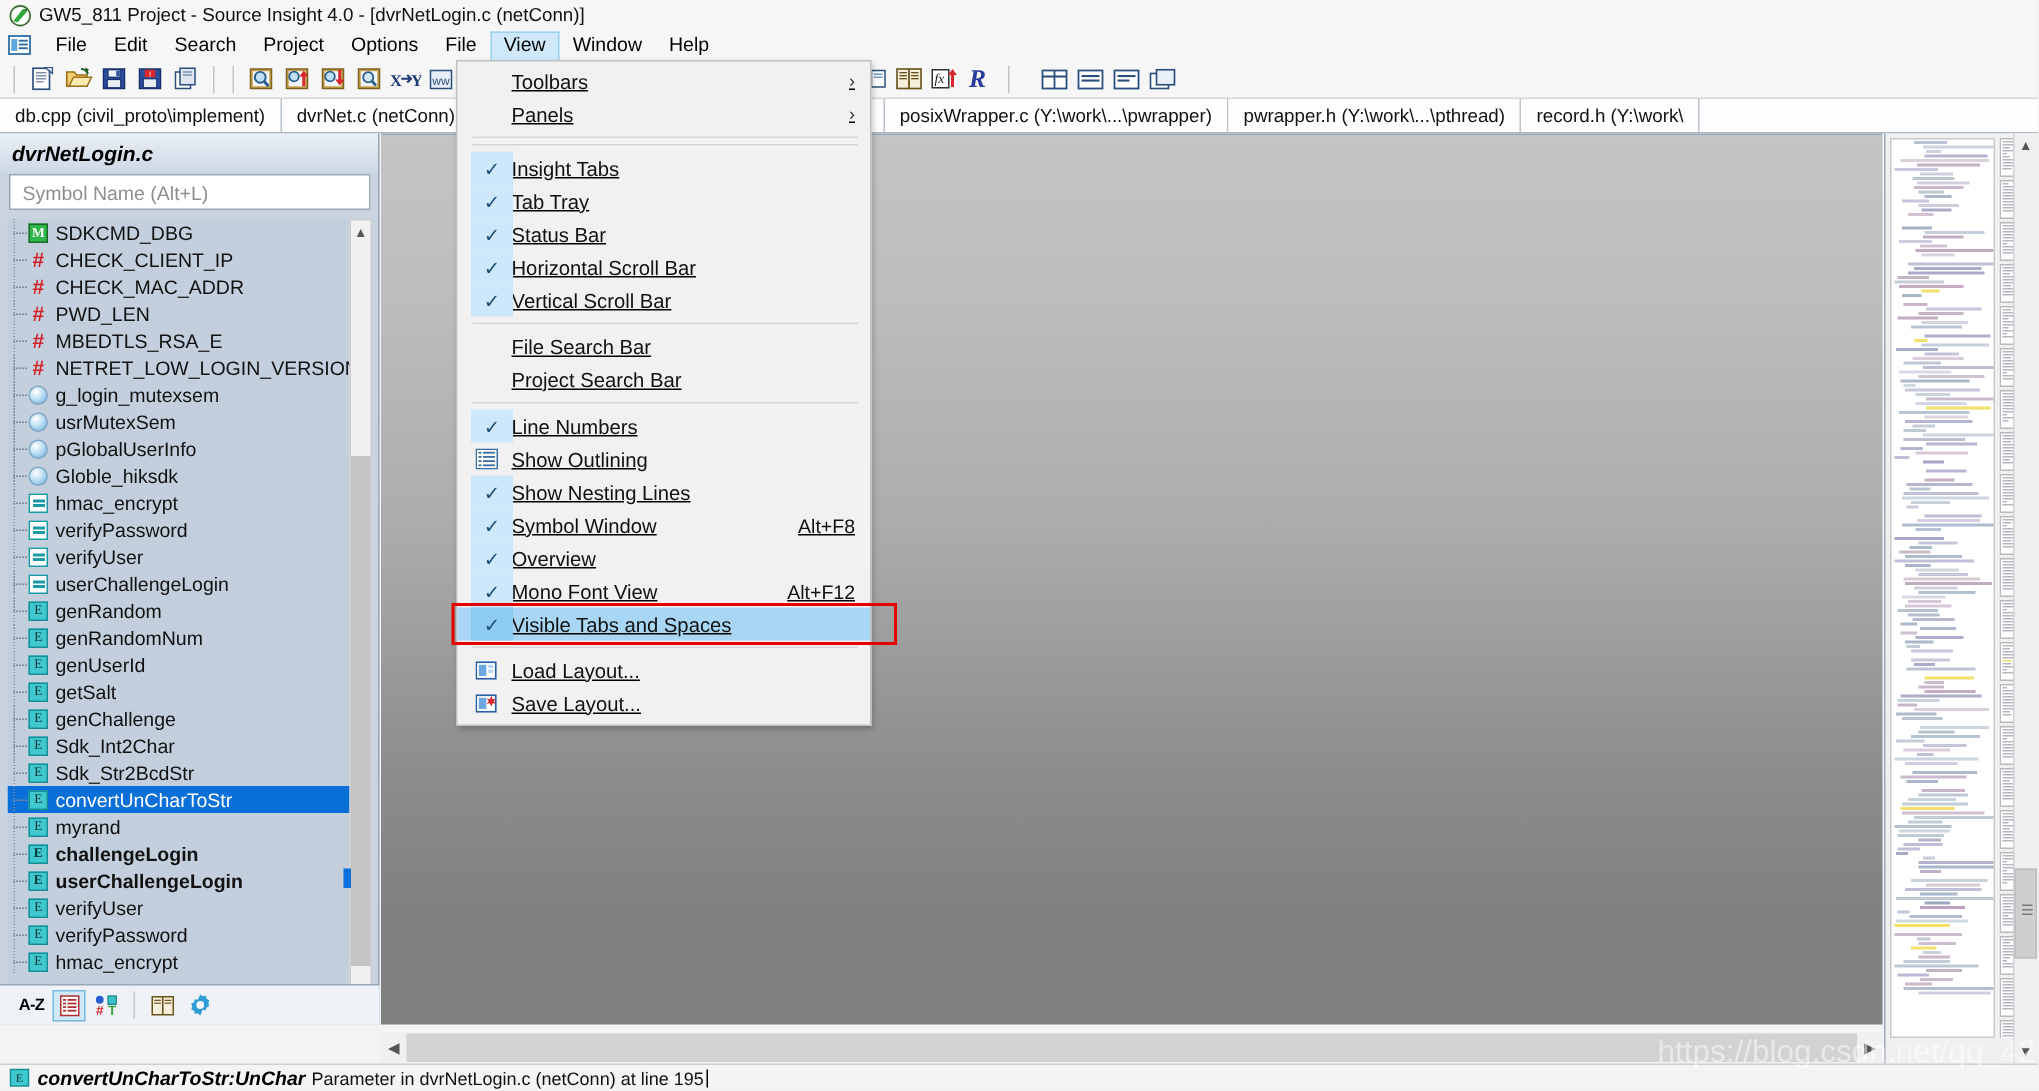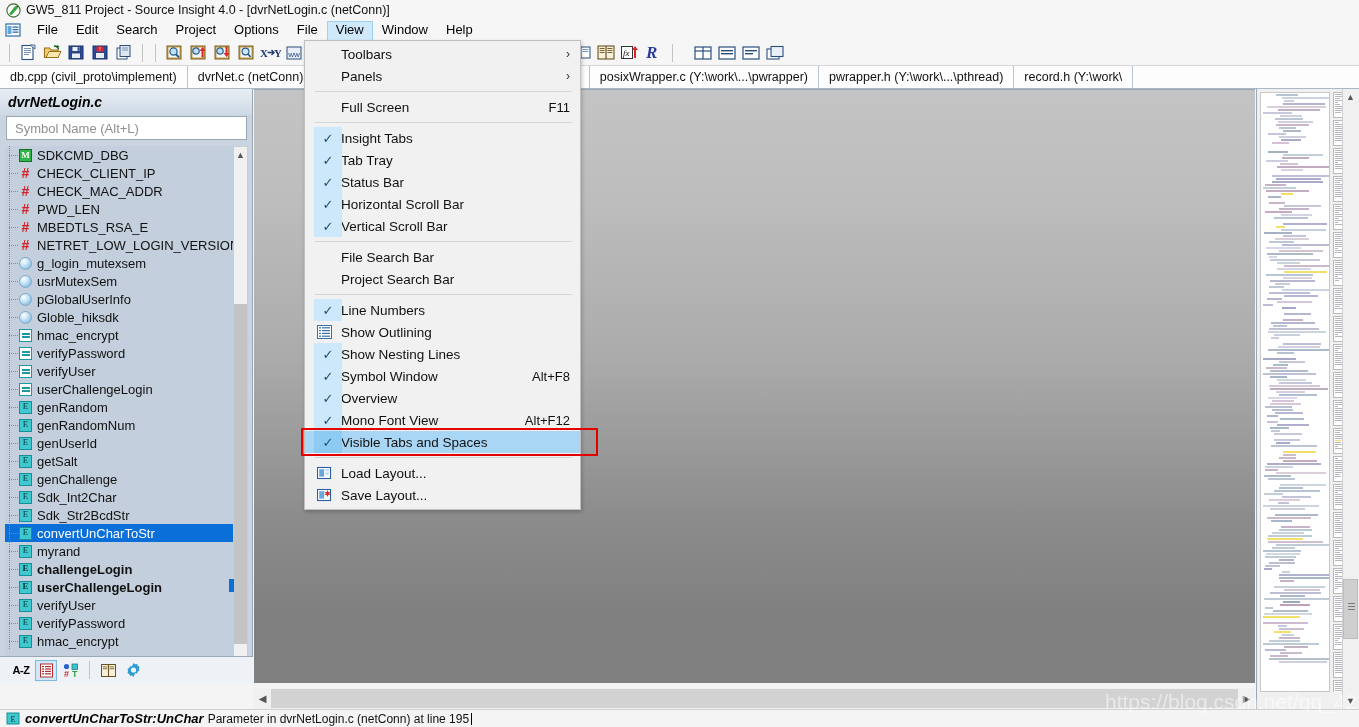--- a/index.html
+++ b/index.html
@@ -178,21 +178,21 @@
   }
   .sb-icon { width:14px; height:13px; margin-right:5px; position:relative; }
   .sb-sym { font-weight:bold; font-style:italic; font-size:13px; margin-right:4px; }
   .sb-text { font-size:12px; color:#111; }
   .sb-caret { display:inline-block; width:1px; height:12px; background:#000; margin-left:2px; vertical-align:-2px; }
 
   
   .dropdown {
     position:absolute; left:304px; top:40px; width:277px;
     background:#f1f1f1; border:1px solid #c0c0c0; z-index:50;
-    padding:2px 0 3px 0; box-shadow:1px 2px 4px rgba(0,0,0,.22);
+    padding:2px 0 3px 0; box-shadow:1px 2px 4px rgba(0,0,0,.22);text-decoration:underline;
   }
   .dd-item {
     position:relative; height:22px; display:flex; align-items:center;
     font-size:13.5px; color:#111; padding-left:36px; padding-right:10px;
   }
   .dd-item.hl { background:#a9d6f5; }
   .dd-row-wrap { position:relative; }
   .dd-check {
     position:absolute; left:9px; top:0; width:28px; height:22px; background:#cde8fa;
     display:flex; align-items:center; justify-content:center;
@@ -1142,26 +1142,20 @@
           <span class="dd-arrow">›</span>
         </div>
       </div>
       <div class="dd-row-wrap">
         <div class="dd-item">
           <span>Panels</span>
           <span class="dd-arrow">›</span>
         </div>
       </div>
       <div class="dd-sep"></div>
-      <div class="dd-row-wrap">
-        <div class="dd-item">
-          <span>Full Screen</span>
-          <span class="dd-accel">F11</span>
-        </div>
-      </div>
       <div class="dd-sep"></div>
       <div class="dd-row-wrap">
         <div class="dd-item">
           <span class="dd-check">✓</span>
           <span>Insight Tabs</span>
         </div>
       </div>
       <div class="dd-row-wrap">
         <div class="dd-item">
           <span class="dd-check">✓</span>

